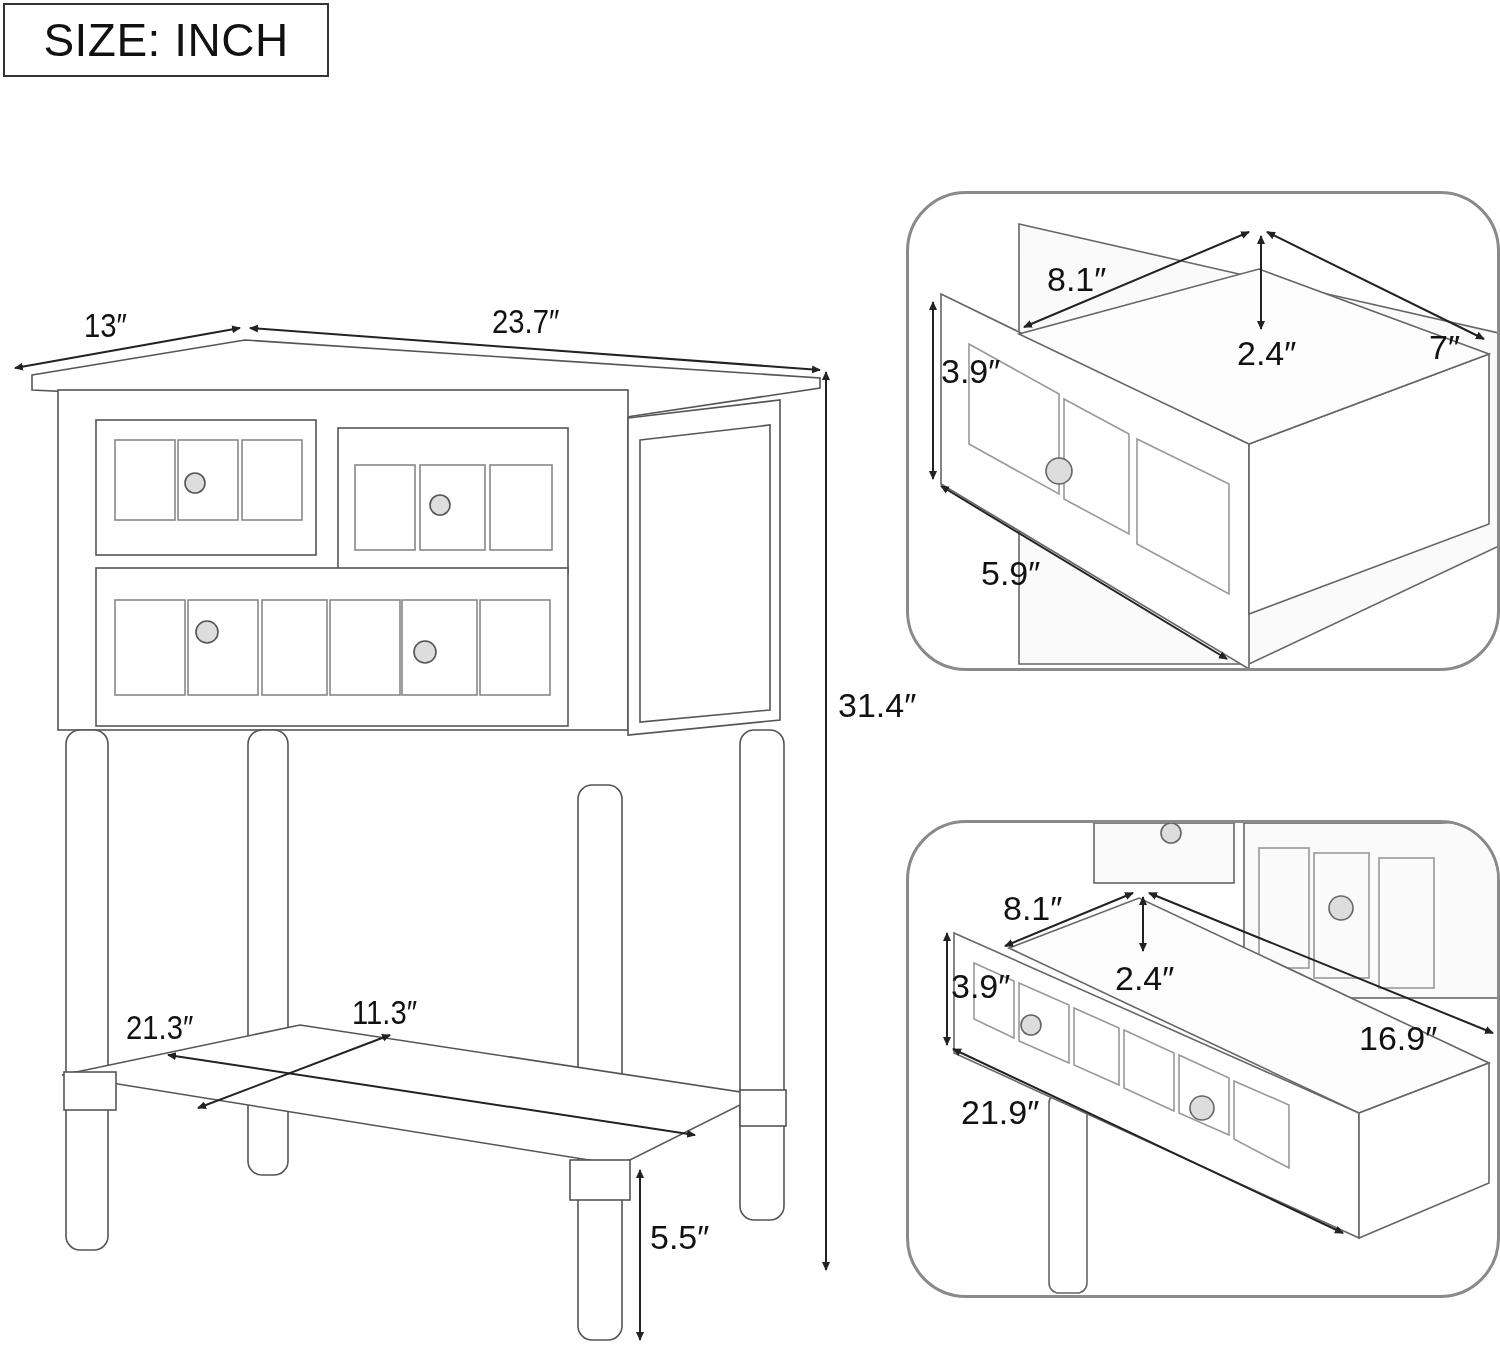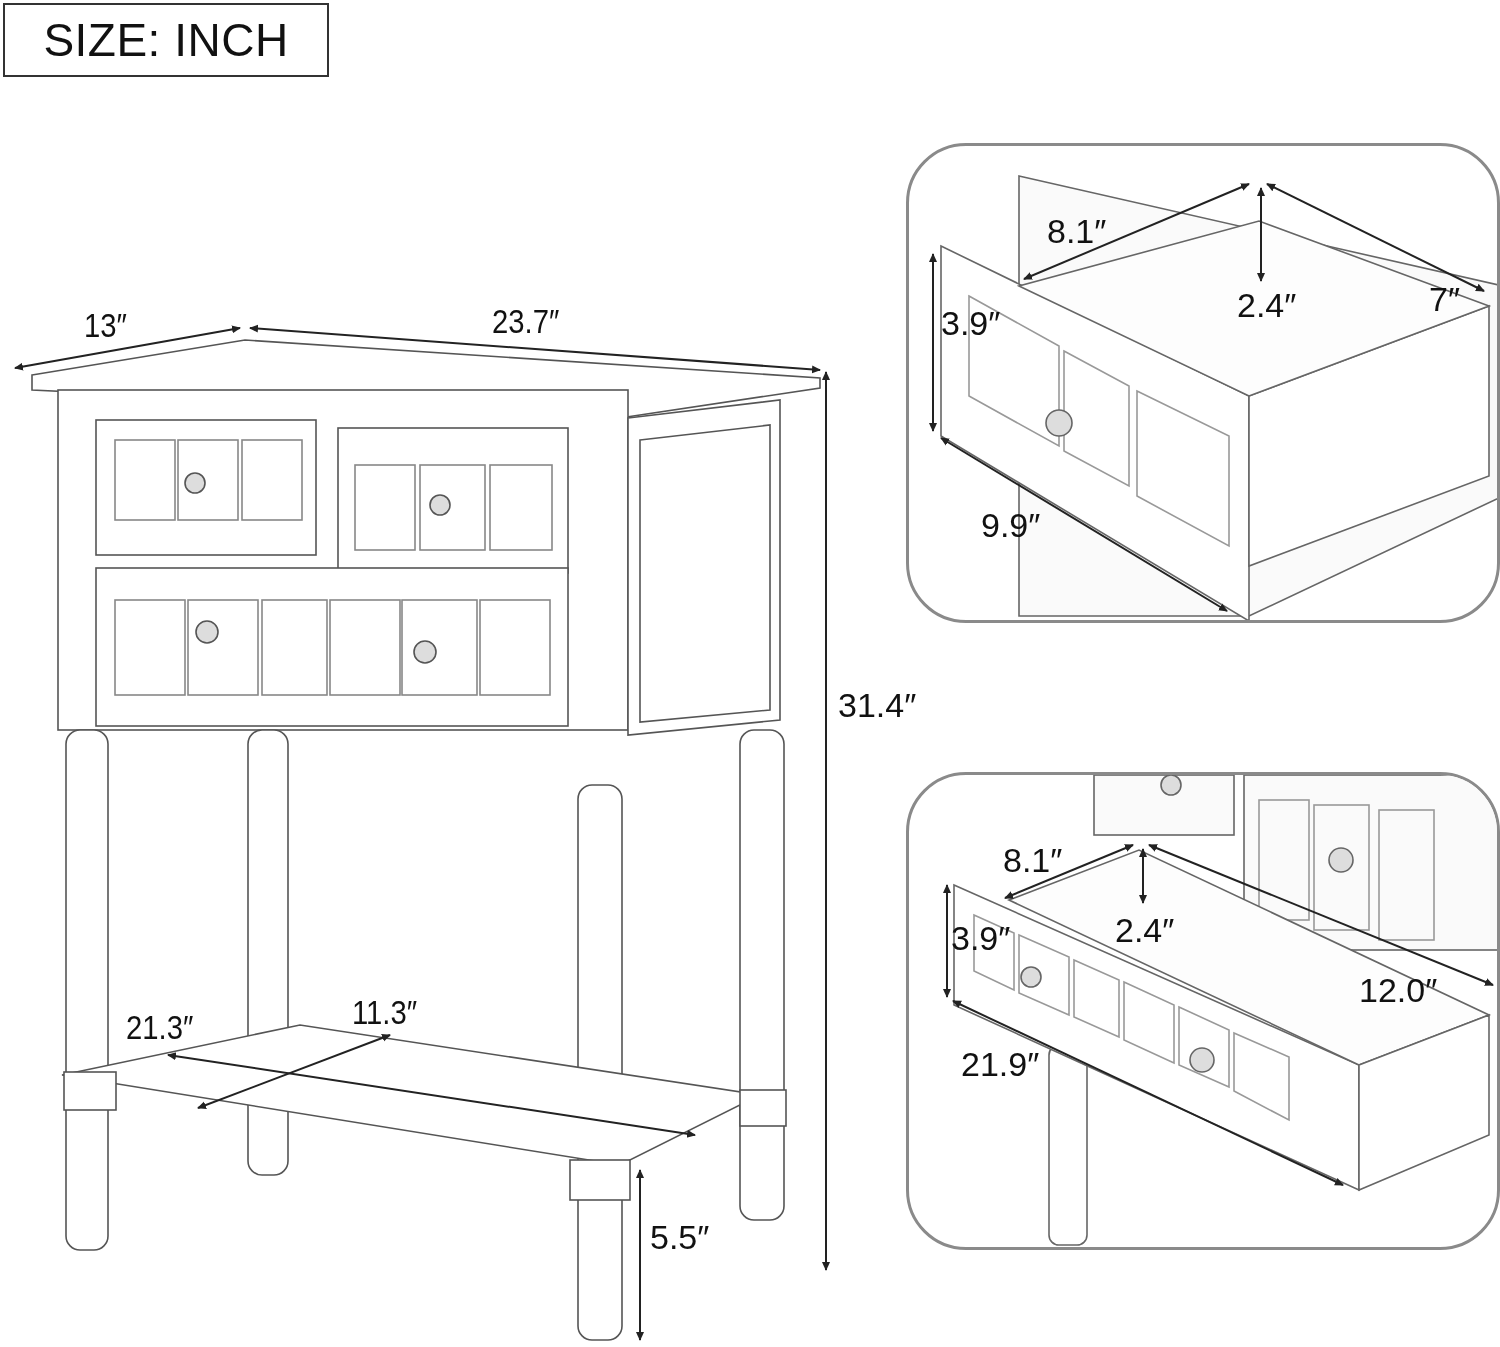--- a/index.html
+++ b/index.html
@@ -4,21 +4,21 @@
 <style>
   html, body { margin: 0; padding: 0; background: #ffffff; }
   body { width: 1500px; height: 1347px; position: relative; overflow: hidden;
          font-family: "Liberation Sans", "DejaVu Sans", sans-serif; color: #111; }
   .size-box { position: absolute; left: 3px; top: 3px; width: 326px; height: 74px;
               border: 2px solid #333; box-sizing: border-box; display: flex;
               align-items: center; justify-content: center; font-size: 46px; letter-spacing: 0.5px; }
   svg.draw { position: absolute; left: 0; top: 0; }
   .lbl { position: absolute; font-size: 34px; line-height: 1; white-space: nowrap; }
   .lbl.cond { transform: scaleX(0.86); transform-origin: left top; }
-  .inset { position: absolute; border: 3px solid #8a8a8a; border-radius: 60px; box-sizing: border-box; overflow: hidden; background: #fff; }
+  .inset { position: absolute; border: 3px solid #8a8a8a; border-radius: 60px; box-sizing: border-box; overflow: hidden; background: #fff; margin-top: 48px; }
 </style>
 </head>
 <body>
 
 <div class="size-box">
   <span>SIZE: INCH</span>
 </div>
 
 <svg class="draw" width="1500" height="1347">
   <defs>
@@ -113,21 +113,21 @@
       <line x1="352" y1="42" x2="352" y2="135" marker-start="url(#ah2)" marker-end="url(#ah2)"></line>
       <line x1="358" y1="38" x2="575" y2="145" marker-start="url(#ah2)" marker-end="url(#ah2)"></line>
       <line x1="24" y1="108" x2="24" y2="285" marker-start="url(#ah2)" marker-end="url(#ah2)"></line>
       <line x1="32" y1="292" x2="318" y2="465" marker-start="url(#ah2)" marker-end="url(#ah2)"></line>
     </g>
   </svg>
   <div class="lbl" style="left:138px;top:68px;">8.1″</div>
   <div class="lbl" style="left:328px;top:142px;">2.4″</div>
   <div class="lbl" style="left:520px;top:136px;">7″</div>
   <div class="lbl" style="left:32px;top:160px;">3.9″</div>
-  <div class="lbl" style="left:72px;top:362px;">9.9″</div>
+  <div class="lbl" style="left:72px;top:362px;">5.9″</div>
 </div>
 
 <div class="inset" style="left:906px;top:772px;width:594px;height:478px;">
   <svg width="594" height="478" style="position:absolute;left:0;top:0;">
     <defs>
       <marker id="ah3" markerWidth="10" markerHeight="10" refX="8" refY="5" orient="auto-start-reverse" markerUnits="userSpaceOnUse">
         <path d="M0,1 L9,5 L0,9 Z" fill="#222"></path>
       </marker>
     </defs>
     <g stroke="#666" stroke-width="1.6" fill="#fff">
@@ -158,16 +158,16 @@
     <g stroke="#222" stroke-width="2" fill="none">
       <line x1="96" y1="123" x2="224" y2="70" marker-start="url(#ah3)" marker-end="url(#ah3)"></line>
       <line x1="234" y1="74" x2="234" y2="128" marker-start="url(#ah3)" marker-end="url(#ah3)"></line>
       <line x1="240" y1="70" x2="584" y2="210" marker-start="url(#ah3)" marker-end="url(#ah3)"></line>
       <line x1="38" y1="110" x2="38" y2="222" marker-start="url(#ah3)" marker-end="url(#ah3)"></line>
       <line x1="44" y1="226" x2="434" y2="410" marker-start="url(#ah3)" marker-end="url(#ah3)"></line>
     </g>
   </svg>
   <div class="lbl" style="left:94px;top:68px;">8.1″</div>
   <div class="lbl" style="left:206px;top:138px;">2.4″</div>
-  <div class="lbl" style="left:450px;top:198px;">12.0″</div>
+  <div class="lbl" style="left:450px;top:198px;">16.9″</div>
   <div class="lbl" style="left:42px;top:146px;">3.9″</div>
   <div class="lbl" style="left:52px;top:272px;">21.9″</div>
 </div>
 
 </body></html>

